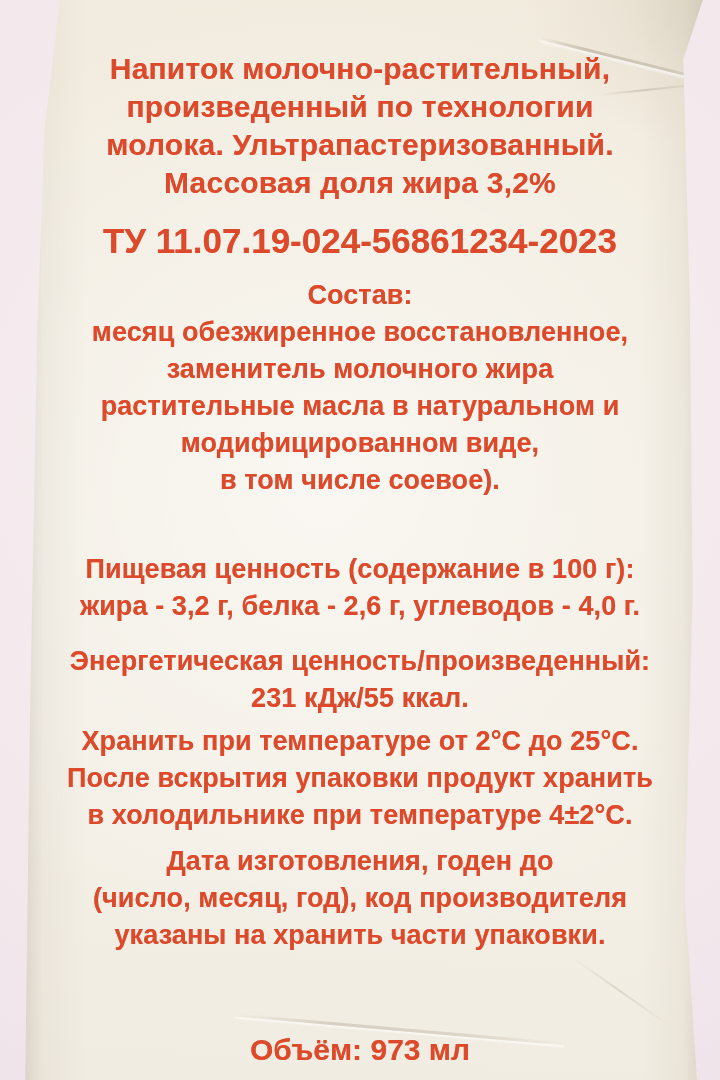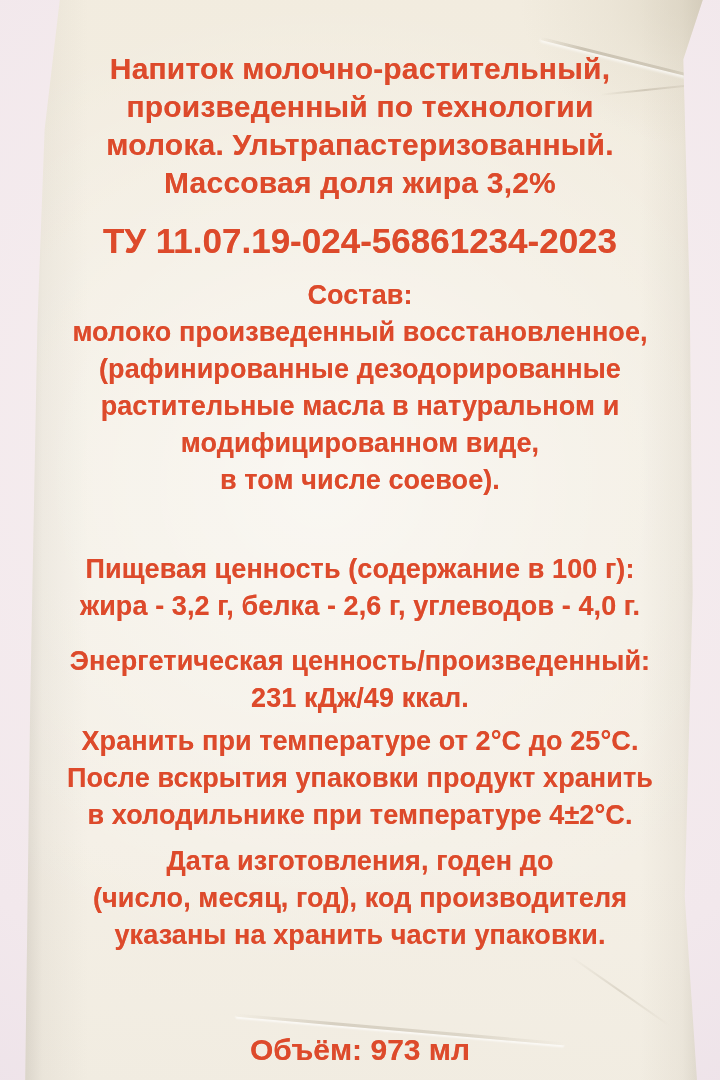--- a/index.html
+++ b/index.html
@@ -136,35 +136,35 @@
       <div>Напиток молочно-растительный,</div>
       <div>произведенный по технологии</div>
       <div>молока. Ультрапастеризованный.</div>
       <div>Массовая доля жира 3,2%</div>
     </div>
 
     <div class="block blk-tu">ТУ 11.07.19-024-56861234-2023</div>
 
     <div class="block body blk-compose">
       <div>Состав:</div>
-      <div>молоко произведенный восстановленное,</div>
-      <div>(рафинированные дезодорированные</div>
+      <div>месяц обезжиренное восстановленное,</div>
+      <div>заменитель молочного жира</div>
       <div>растительные масла в натуральном и</div>
       <div>модифицированном виде,</div>
       <div>в том числе соевое).</div>
     </div>
 
     <div class="block body blk-nutri">
       <div>Пищевая ценность (содержание в 100 г):</div>
       <div>жира - 3,2 г, белка - 2,6 г, углеводов - 4,0 г.</div>
     </div>
 
     <div class="block body blk-energy">
       <div>Энергетическая ценность/произведенный:</div>
-      <div>231 кДж/49 ккал.</div>
+      <div>231 кДж/55 ккал.</div>
     </div>
 
     <div class="block body blk-storage">
       <div>Хранить при температуре  от 2°С до 25°С.</div>
       <div>После вскрытия упаковки продукт хранить</div>
       <div>в холодильнике при температуре 4±2°С.</div>
     </div>
 
     <div class="block body blk-date">
       <div>Дата изготовления, годен до</div>

